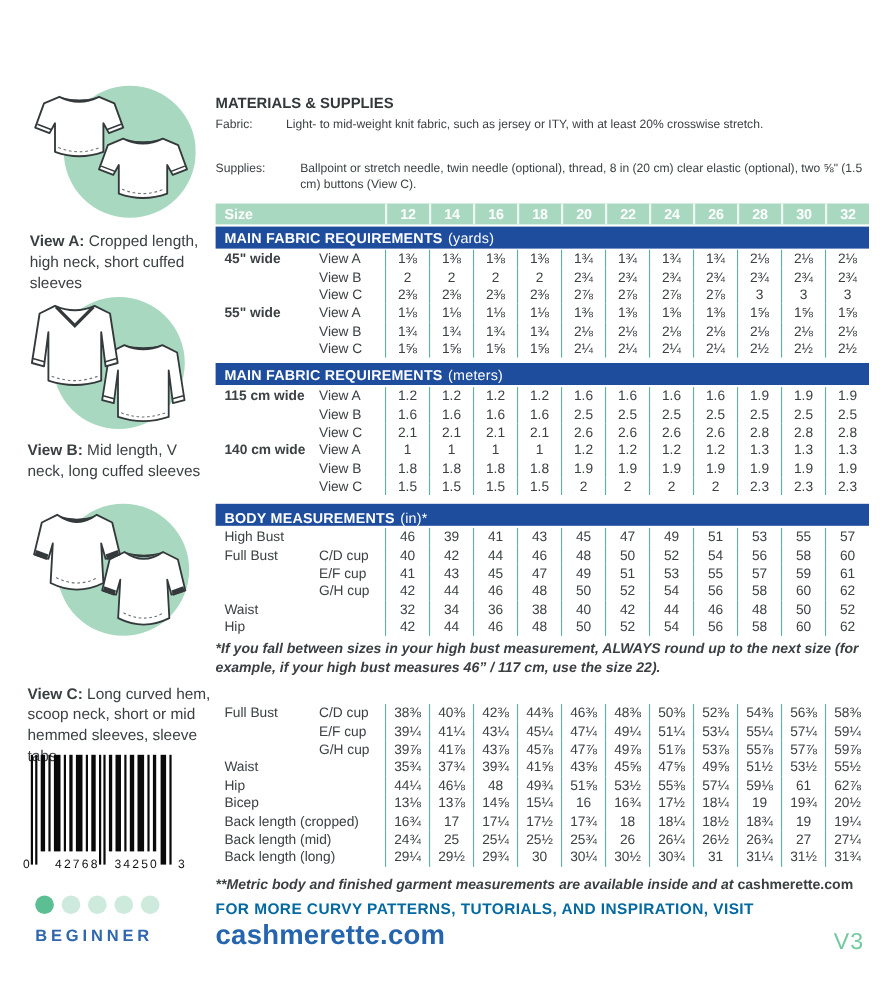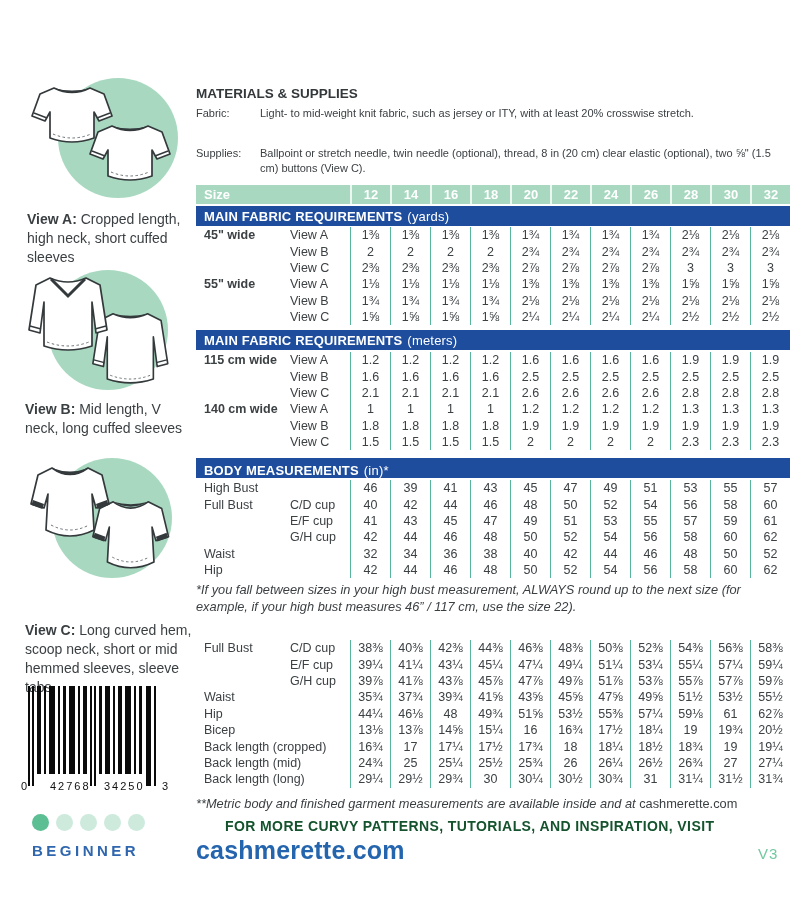--- a/index.html
+++ b/index.html
@@ -21,45 +21,45 @@
   .bc-d4{position:absolute;right:-4px;top:2px;}
 
   .dots{position:absolute;left:32px;top:814px;display:flex;gap:7px;}
   .dot{width:17px;height:17px;border-radius:50%;}
   .skill{position:absolute;left:32px;top:842px;font-size:15px;letter-spacing:3.5px;font-weight:bold;color:#2f66ae;}
   .mat-title{position:absolute;left:196px;top:86px;font-size:13.5px;font-weight:bold;color:#33383b;}
   .mat-row{position:absolute;left:196px;width:594px;display:flex;font-size:11px;line-height:1.32;color:#3c4144;}
   .mat-row .mlabel{width:64px;flex:none;}
   .mat-row .mtext{flex:1;}
   .row-fabric{top:106px;}
-  .row-supplies{top:146px;}
+  .row-supplies{top:146px;gap:13px;}
 
   .size-row{position:absolute;left:196px;top:185px;width:594px;height:19px;display:flex;background:#a8d9c0;color:#fff;font-weight:bold;font-size:13px;}
   .size-label{width:154px;flex:none;display:flex;align-items:center;padding-left:8px;box-sizing:border-box;}
   .size-cell{flex:1;display:flex;align-items:center;justify-content:center;border-left:2px solid rgba(255,255,255,.78);}
 
   .banner{position:absolute;left:196px;width:594px;height:20px;background:#1e4d9e;color:#fff;display:flex;align-items:center;padding-left:8px;box-sizing:border-box;font-size:13px;font-weight:bold;letter-spacing:.2px;}
   .banner .suffix{font-weight:normal;margin-left:5px;}
 
   .dtable{position:absolute;left:196px;width:594px;}
   .trow{display:flex;height:16.4px;align-items:center;font-size:12.5px;color:#3c4144;}
   .labelwrap{width:154px;flex:none;display:flex;padding-left:8px;box-sizing:border-box;white-space:nowrap;}
   .rlabel{width:86px;flex:none;}
   .rlabel.b{font-weight:bold;}
   .rsub{flex:1;}
   .tcell{flex:1;height:100%;display:flex;align-items:center;justify-content:center;border-left:1px solid #56b59a;}
 
-  .footnote{position:absolute;left:196px;width:596px;font-size:12.8px;font-style:italic;line-height:1.3;color:#3a3f42;}
+  .footnote{position:absolute;left:196px;width:596px;font-size:12.8px;font-style:italic;line-height:1.3;color:#3a3f42;font-weight:bold;}
   .fn1{top:582px;}
   .fn2{top:796px;}
   .fn2 .plain{font-style:normal;}
 
-  .promo{position:absolute;left:196px;top:818px;font-size:14px;letter-spacing:.4px;color:#14532d;font-weight:bold;margin-left:29px;}
+  .promo{position:absolute;left:196px;top:818px;font-size:14px;letter-spacing:.4px;color:#0369a1;font-weight:bold;}
   .url{position:absolute;left:196px;top:836px;font-size:25px;font-weight:bold;letter-spacing:.2px;color:#2465ae;}
-  .version{position:absolute;left:758px;top:845px;font-size:15px;letter-spacing:1px;color:#72c9a0;}
+  .version{position:absolute;left:758px;top:845px;font-size:21px;letter-spacing:1px;color:#72c9a0;}
 
   
   .b-yards{top:206px;} .t-yards{top:227px;}
   .b-meters{top:330px;} .t-meters{top:352px;}
   .b-body{top:458px;align-items:flex-end;} .t-body{top:480px;}
   .b-fin{top:618px;} .t-fin{top:640px;}
 
   
   .fig-a{left:22px;top:68px;}
   .cap-a{left:27px;top:210px;}

